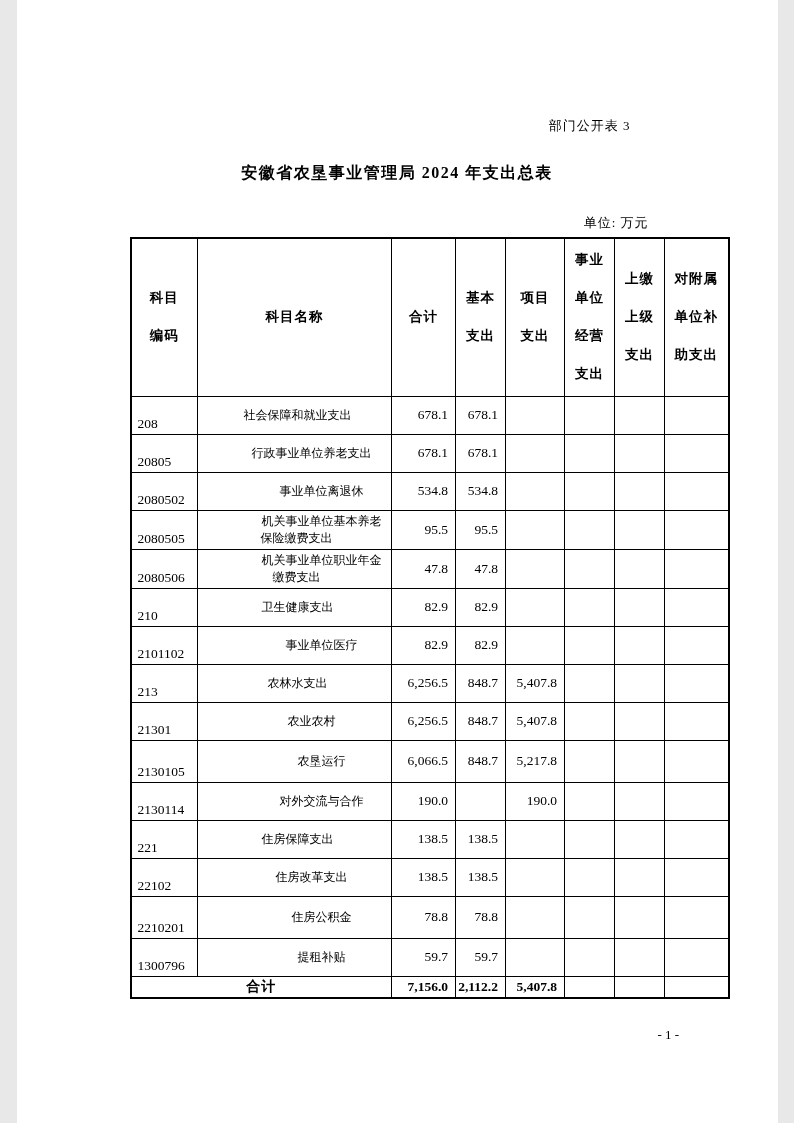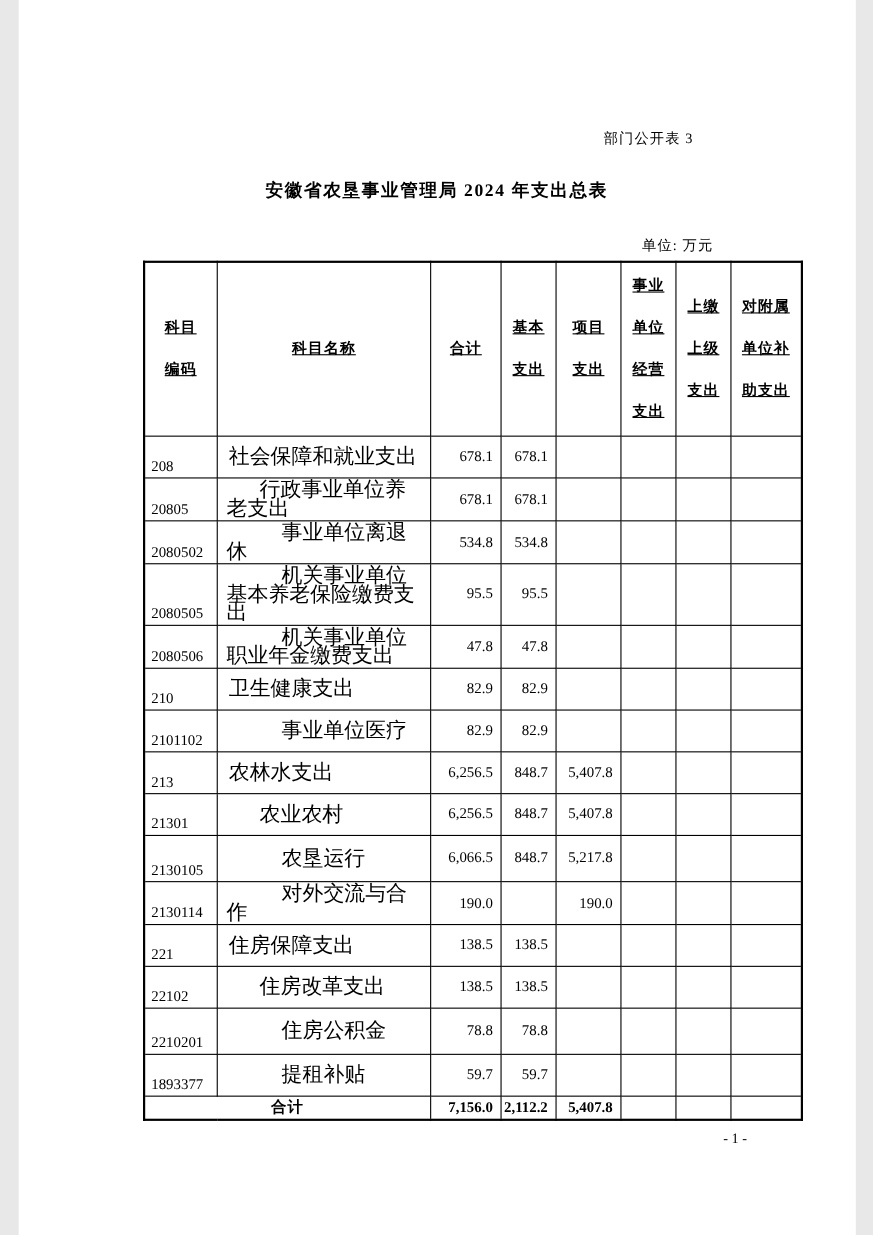--- a/index.html
+++ b/index.html
@@ -53,35 +53,34 @@
     overflow: hidden;
   }
   thead th {
     font-weight: bold;
     text-align: center;
     vertical-align: middle;
     white-space: pre-line;
     line-height: 38px;
     font-size: 13.5px;
     letter-spacing: 1px;
-    text-decoration: underline;
   }
   thead tr { height: 158px; }
   td.cell-code {
     vertical-align: bottom;
     text-align: left;
     padding: 19px 2px 2px 6px;
     font-size: 13.5px;
   }
   td.cell-name {
     vertical-align: middle;
-    text-align: left;
+    text-align: center;
     padding: 2px 4px 2px 8px;
     line-height: 17px;
-    font-size: 19px;
+    font-size: 12px;
   }
   td.cell-name.indent-1 { text-indent: 2px; }
   td.cell-name.indent-2 { text-indent: 30px; }
   td.cell-name.indent-3 { text-indent: 50px; }
   td.cell-num {
     vertical-align: middle;
     text-align: right;
     padding: 2px 7px 2px 2px;
     font-size: 13.5px;
   }
@@ -279,21 +278,21 @@
           <td class="cell-code">2210201</td>
           <td class="cell-name indent-3">住房公积金</td>
           <td class="cell-num">78.8</td>
           <td class="cell-num">78.8</td>
           <td class="cell-num"></td>
           <td class="cell-num"></td>
           <td class="cell-num"></td>
           <td class="cell-num"></td>
         </tr>
         <tr style="height: 37px;">
-          <td class="cell-code">1893377</td>
+          <td class="cell-code">1300796</td>
           <td class="cell-name indent-3">提租补贴</td>
           <td class="cell-num">59.7</td>
           <td class="cell-num">59.7</td>
           <td class="cell-num"></td>
           <td class="cell-num"></td>
           <td class="cell-num"></td>
           <td class="cell-num"></td>
         </tr>
       </tbody>
     <tfoot>

